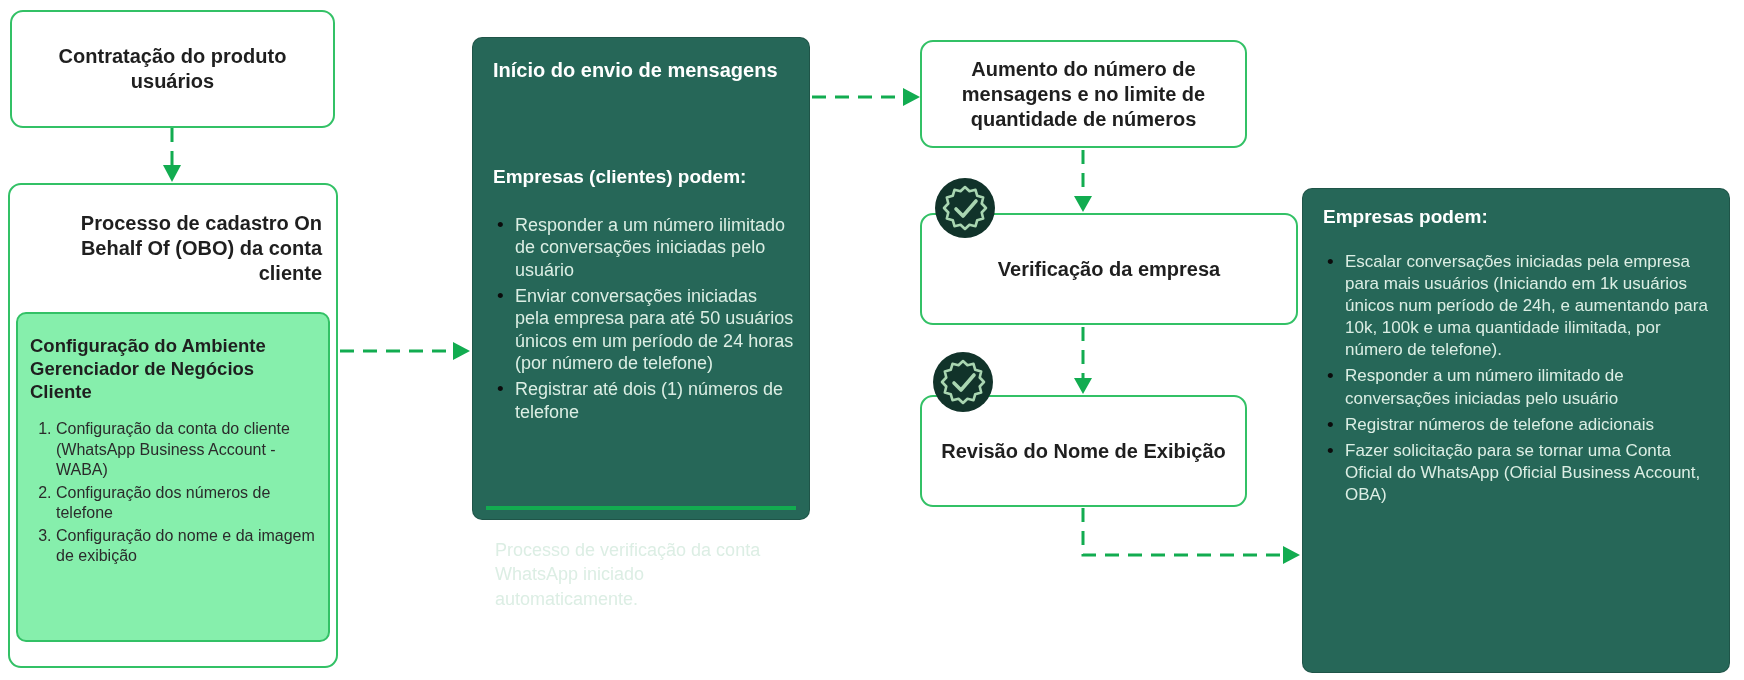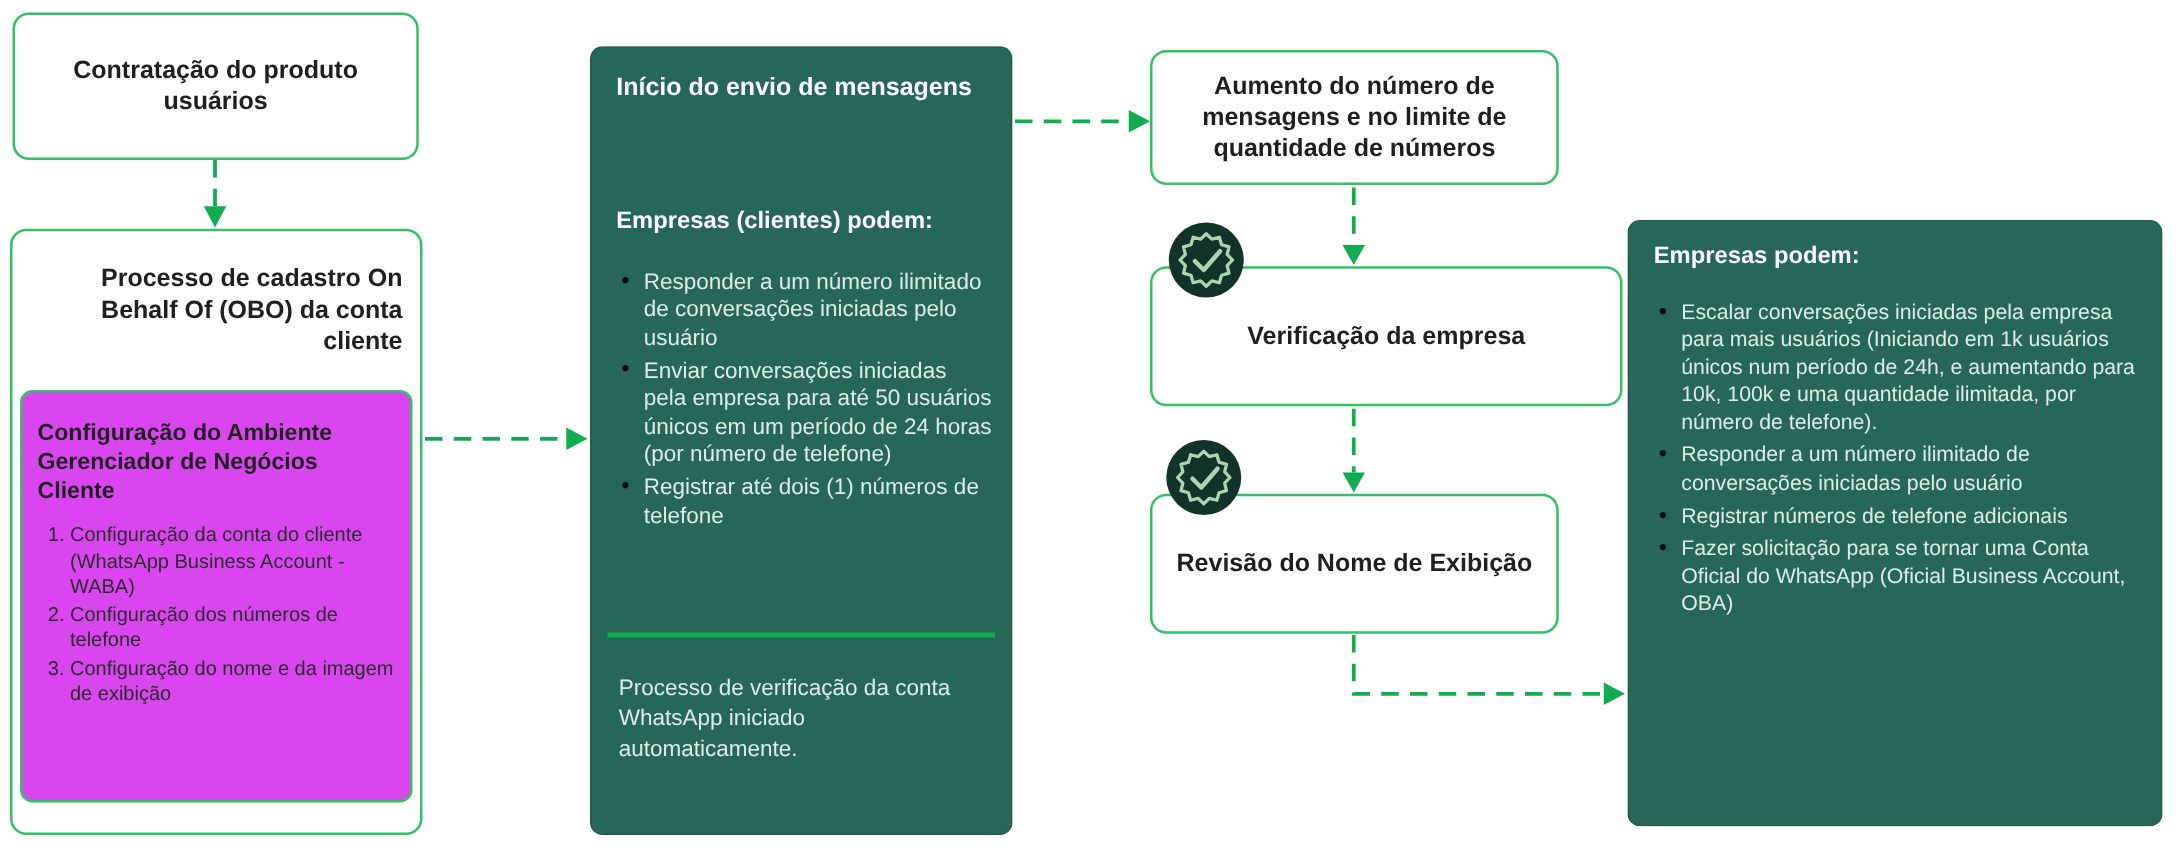--- a/index.html
+++ b/index.html
@@ -20,32 +20,32 @@
   .node.center{display:flex;align-items:center;justify-content:center;text-align:center;}
   .node-title{font-weight:bold;font-size:20px;line-height:1.25;color:var(--heading-text);}
   
   .box-contract{left:10px;top:10px;width:325px;height:118px;padding:0 22px;}
   
   .box-obo{left:8px;top:183px;width:330px;height:485px;}
   .box-obo .node-title{display:block;text-align:right;padding:26px 14px 0 14px;}
   .subnode{
     position:absolute;left:6px;top:127px;right:6px;height:330px;
     border:2px solid var(--border-green);border-radius:10px;box-sizing:border-box;
-    padding:20px 12px 0 12px;background:#d946ef;
+    padding:20px 12px 0 12px;background:#86efac;
   }
   .subnode-title{font-weight:bold;font-size:18.5px;line-height:1.25;color:var(--heading-text);margin:0 0 16px 0;}
   .subnode ol{margin:0;padding:0 0 0 26px;font-size:16px;line-height:1.26;color:#2b2b2b;}
   .subnode ol li{margin-bottom:3px;}
   
   .panel{
     position:absolute;background:var(--teal);border-radius:10px;z-index:2;box-sizing:border-box;
     color:var(--teal-text);border:1px solid rgba(0,0,0,0.18);
   }
-  .panel-messaging{left:472px;top:37px;width:338px;height:631px;}
-  .panel-scale{left:1302px;top:176px;width:428px;height:485px;}
+  .panel-messaging{left:472px;top:37px;width:338px;height:483px;}
+  .panel-scale{left:1302px;top:188px;width:428px;height:485px;}
   .panel-title{position:absolute;left:20px;top:20px;right:14px;font-weight:bold;font-size:20px;color:#ffffff;line-height:1.25;}
   .panel-sub{position:absolute;left:20px;top:128px;right:14px;font-weight:bold;font-size:19px;color:#ffffff;}
   .bullets{list-style:none;margin:0;padding:0;font-size:18px;line-height:1.24;color:var(--teal-text);}
   .bullets li{position:relative;padding-left:20px;margin-bottom:4px;}
   .bullets li::before{content:"•";position:absolute;left:2px;top:-1px;color:#0b0b0b;font-size:19px;}
   .panel-messaging .bullets{position:absolute;left:22px;top:176px;right:14px;}
   .panel-divider{position:absolute;left:13px;right:13px;top:468px;height:4px;background:var(--accent-green);}
   .panel-note{position:absolute;left:22px;top:500px;right:18px;font-size:18px;line-height:1.35;color:var(--teal-text);}
   .panel-scale .panel-title{top:16px;font-size:19px;}
   .panel-scale .bullets{position:absolute;left:22px;top:62px;right:14px;font-size:17px;line-height:1.3;}

